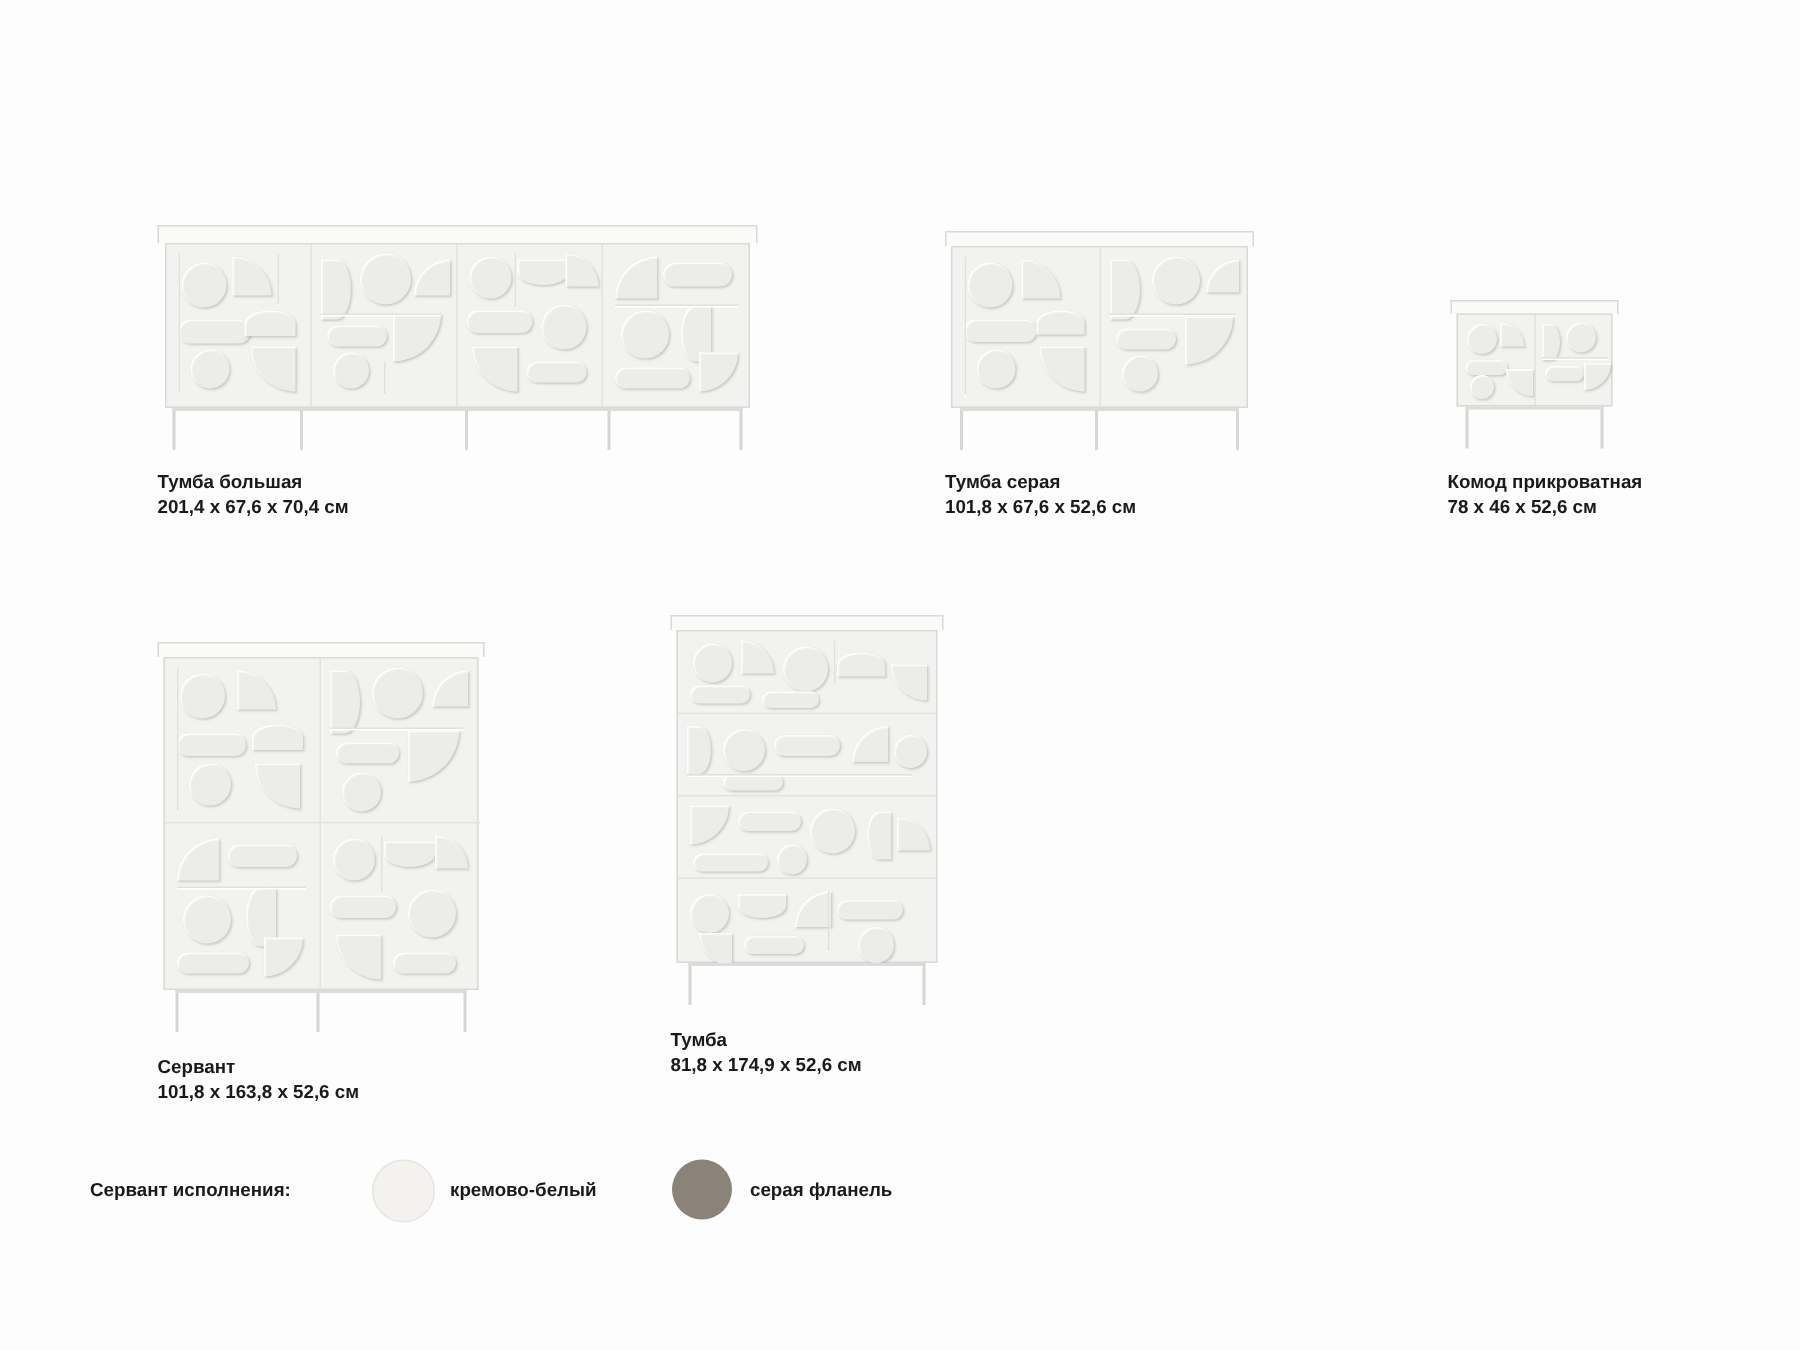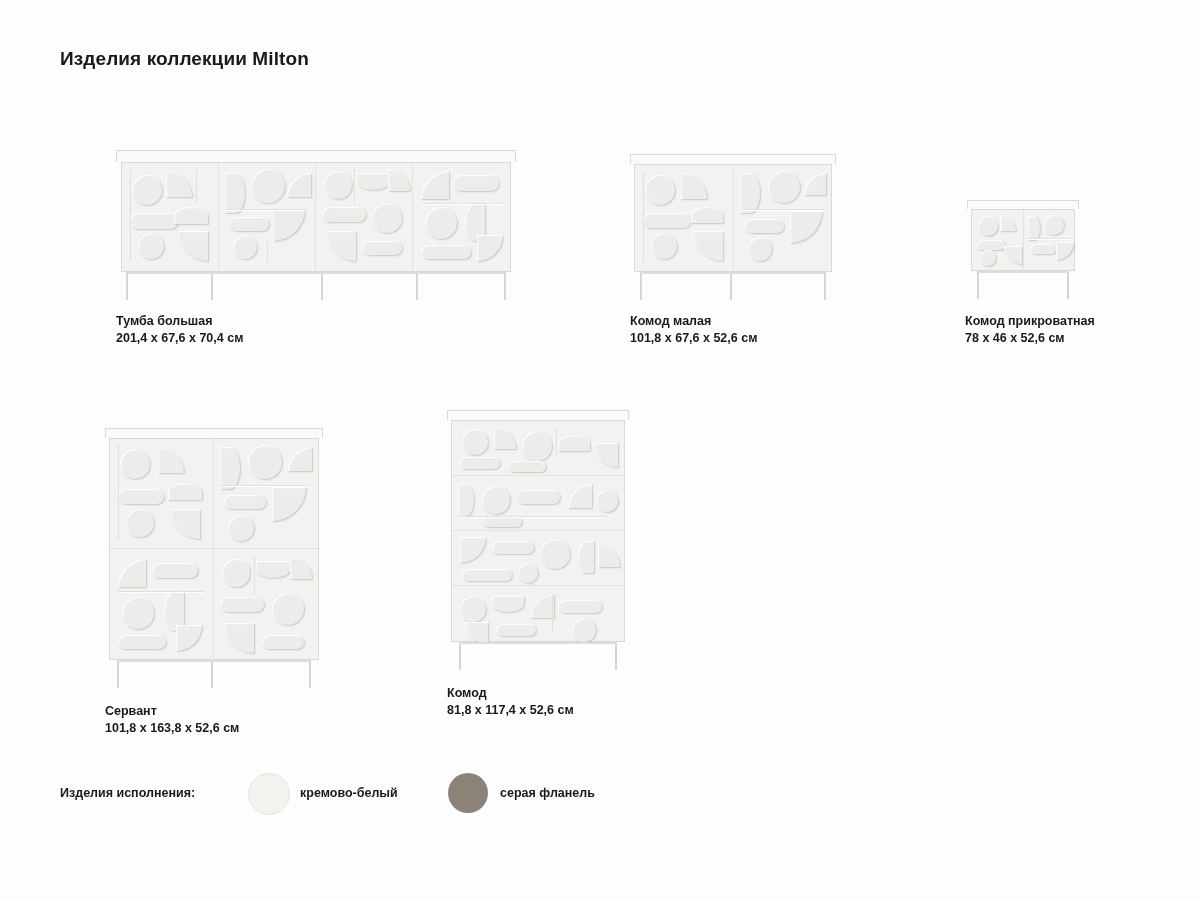--- a/index.html
+++ b/index.html
@@ -130,23 +130,22 @@
     font-weight: bold;
     color: #1a1a1a;
     white-space: nowrap;
   }
 </style>
 </head>
 <body>
 
 <div class="page">
 
-  <div class="page-title">Изделия коллекции Milton</div>
-
-  <div class="product" style="left:116px; top:150px; width:410px; height:200px;">
+
+  <div class="product" style="left:105px; top:150px; width:410px; height:200px;">
     <div class="product-stage">
 
       <div class="top-slab" style="left:0px; top:0px; width:400px; height:12px;"></div>
       <div class="body" style="left:5px; top:12px; width:390px; height:110px;">
 
         <div class="panel" style="left:0px; top:0px; width:97px; height:108px;">
           <div class="sh circ" style="left:10px; top:12px; width:30px; height:30px;"></div>
           <div class="sh q-tr" style="left:44px; top:8px; width:26px; height:26px;"></div>
           <div class="sh pill" style="left:8px; top:50px; width:48px; height:16px;"></div>
           <div class="sh circ" style="left:16px; top:70px; width:26px; height:26px;"></div>
@@ -231,21 +230,21 @@
         </div>
 
       </div>
       <div class="leg" style="left:10px; top:122px; width:2px; height:28px;"></div>
       <div class="leg" style="left:100px; top:122px; width:2px; height:28px;"></div>
       <div class="leg" style="left:194px; top:122px; width:2px; height:28px;"></div>
       <div class="rail" style="left:10px; top:122px; width:186px;"></div>
     </div>
 
     <div class="caption" style="left:0px; top:163px;">
-      <span class="cap-name">Комод малая</span>
+      <span class="cap-name">Тумба серая</span>
       <span class="cap-dims">101,8 x 67,6 x 52,6 см</span>
     </div>
   </div>
 
   <div class="product" style="left:965px; top:150px; width:180px; height:200px;">
     <div class="product-stage">
 
       <div class="top-slab" style="left:2px; top:50px; width:112px; height:9px;"></div>
       <div class="body" style="left:6px; top:59px; width:104px; height:62px;">
         <div class="panel" style="left:0px; top:0px; width:52px; height:60px;">
@@ -382,26 +381,26 @@
           <div class="ln" style="left:100px; top:8px; width:1px; height:40px;"></div>
         </div>
 
       </div>
       <div class="leg" style="left:12px; top:232px; width:2px; height:28px;"></div>
       <div class="leg" style="left:168px; top:232px; width:2px; height:28px;"></div>
       <div class="rail" style="left:12px; top:232px; width:158px;"></div>
     </div>
 
     <div class="caption" style="left:0px; top:275px;">
-      <span class="cap-name">Комод</span>
-      <span class="cap-dims">81,8 x 117,4 x 52,6 см</span>
+      <span class="cap-name">Тумба</span>
+      <span class="cap-dims">81,8 x 174,9 x 52,6 см</span>
     </div>
   </div>
 
-  <div class="finishes-label">Изделия исполнения:</div>
+  <div class="finishes-label">Сервант исполнения:</div>
 
   <div class="swatch" style="left:248px; background:#f4f2ee; border:1px solid #e6e4e0;"></div>
   <div class="swatch-label" style="left:300px;">кремово-белый</div>
 
   <div class="swatch" style="left:448px; background:#8b8278;"></div>
   <div class="swatch-label" style="left:500px;">серая фланель</div>
 
 </div>
 
 </body></html>

